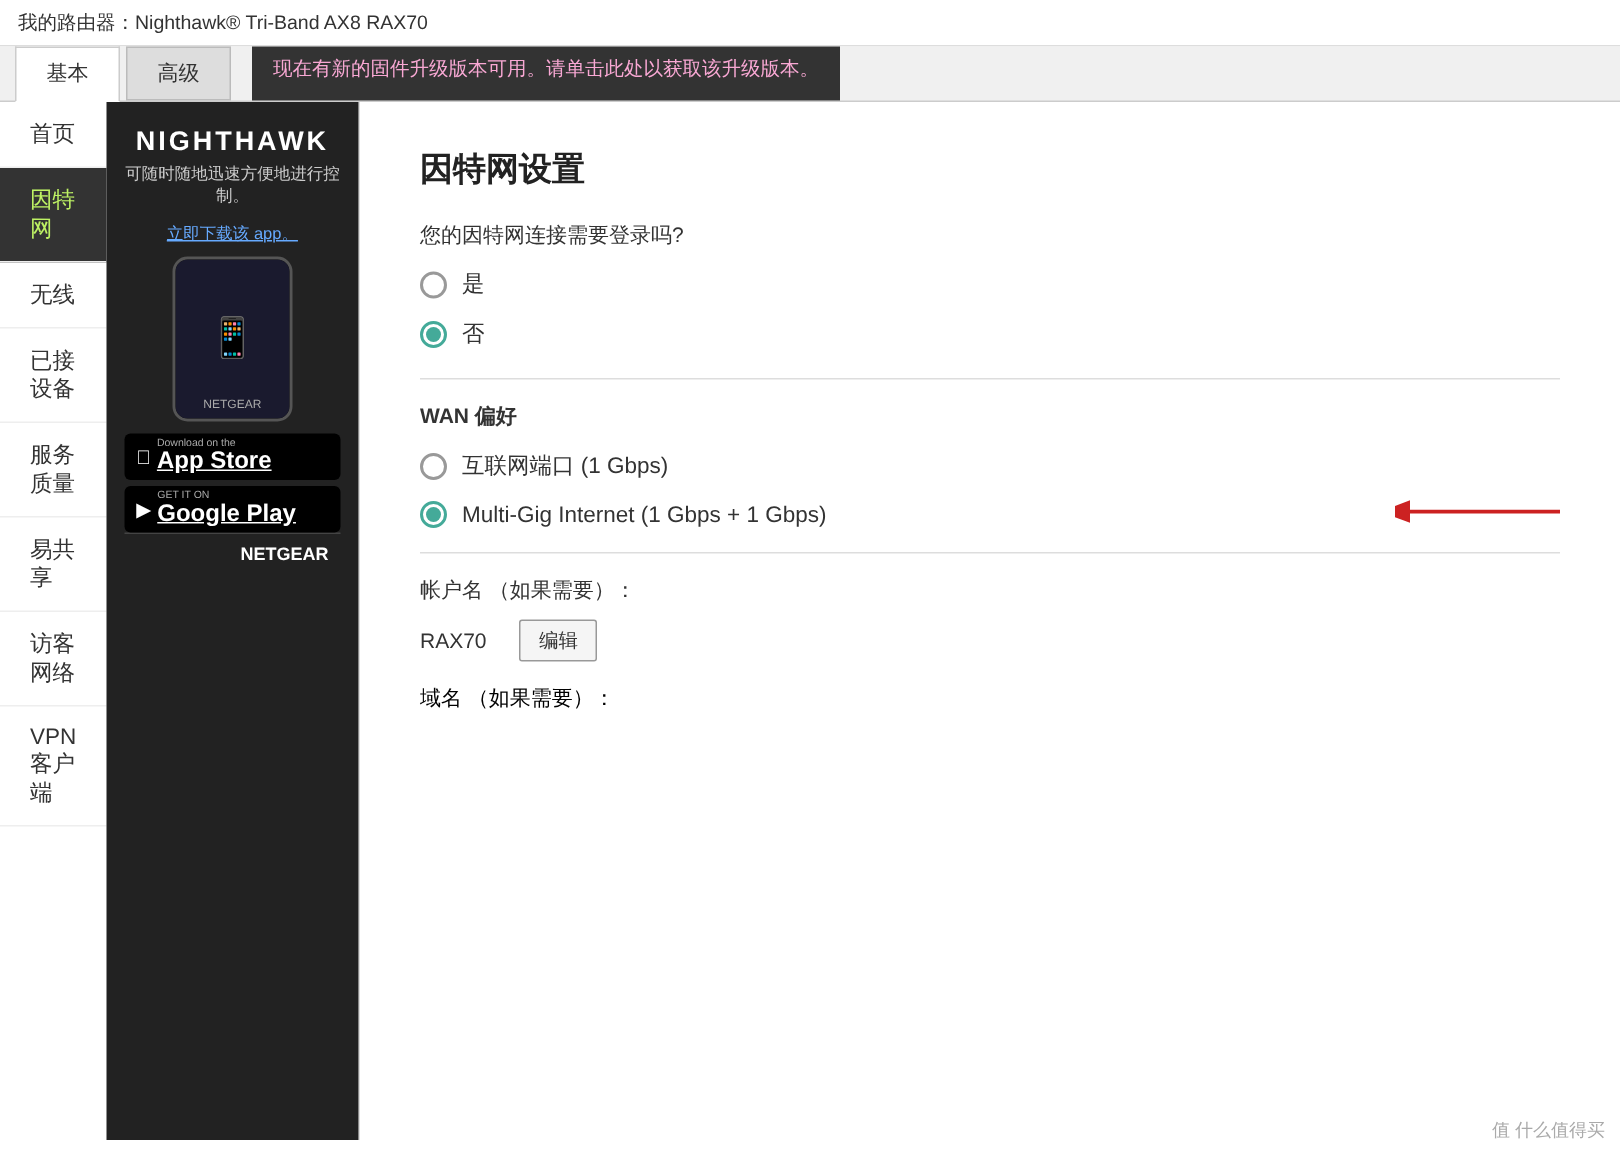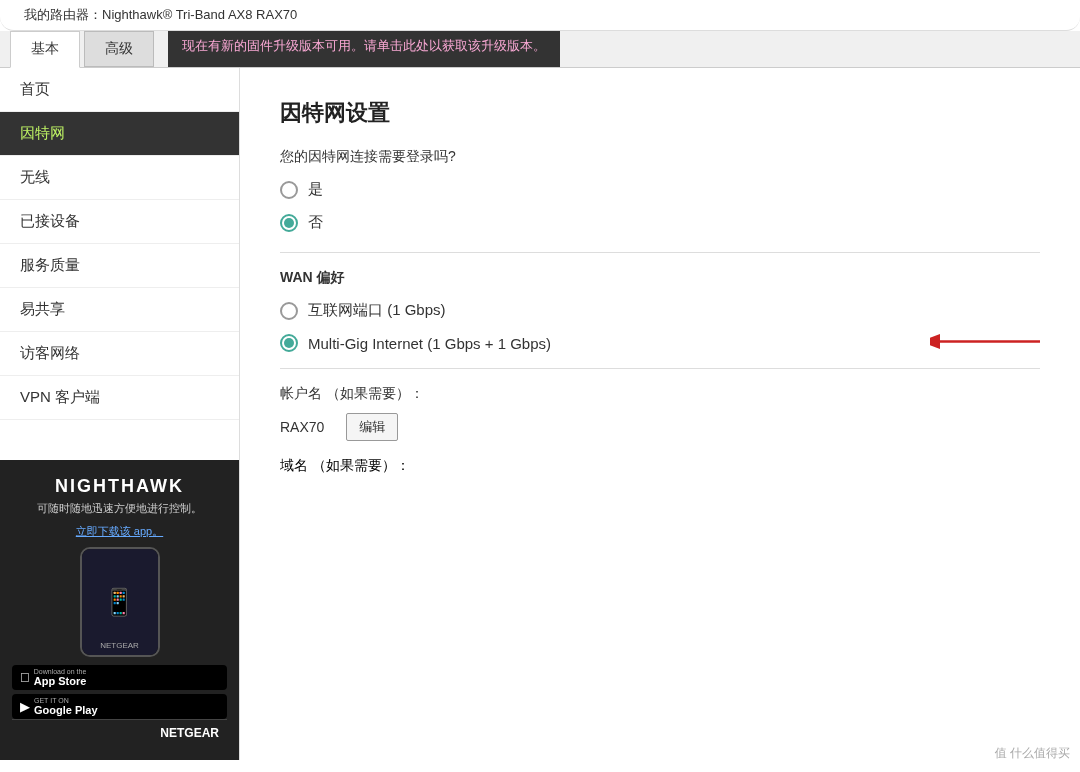--- a/index.html
+++ b/index.html
@@ -2,24 +2,23 @@
 <html><head>
   <meta charset="utf-8">
   <style>
     * { margin: 0; padding: 0; box-sizing: border-box; }
     body { font-family: Arial, sans-serif; font-size: 14px; background: #fff; width: 1080px; min-height: 772px; overflow: hidden; }
 
     
     .top-bar {
       background: #fff;
       border-bottom: 1px solid #ddd;
-      padding: 6px 24px;
+      padding: 6px 12px;
       font-size: 13px;
       color: #333;
-      border-radius: 14px;
     }
 
     
     .tab-bar {
       display: flex;
       background: #f0f0f0;
       border-bottom: 1px solid #ccc;
       padding: 0 10px;
       gap: 4px;
     }
@@ -55,22 +54,21 @@
       height: calc(772px - 80px);
     }
 
     
     .sidebar {
       width: 240px;
       background: #fff;
       border-right: 1px solid #ddd;
       flex-shrink: 0;
       display: flex;
-      flex-direction: column;
-      gap: 16px;
+      flex-direction: row;
     }
     .sidebar-nav {
       flex: 1;
     }
     .sidebar-item {
       padding: 12px 20px;
       cursor: pointer;
       font-size: 15px;
       color: #333;
       border-bottom: 1px solid #eee;
@@ -143,21 +141,21 @@
       padding: 3px 8px;
       font-size: 9px;
       display: flex;
       align-items: center;
       gap: 4px;
       cursor: pointer;
     }
     .store-badge .badge-icon { font-size: 13px; }
     .store-badge .badge-text { text-align: left; }
     .store-badge .badge-text .line1 { font-size: 7px; color: #aaa; }
-    .store-badge .badge-text .line2 { font-size: 11px; font-weight: bold; }
+    .store-badge .badge-text .line2 { font-size: 16px; font-weight: bold; text-decoration: underline; }
     .netgear-bottom {
       font-size: 12px;
       font-weight: bold;
       color: #fff;
       text-align: right;
       padding: 6px 8px 4px;
       background: #222;
       border-top: 1px solid #444;
     }
 

